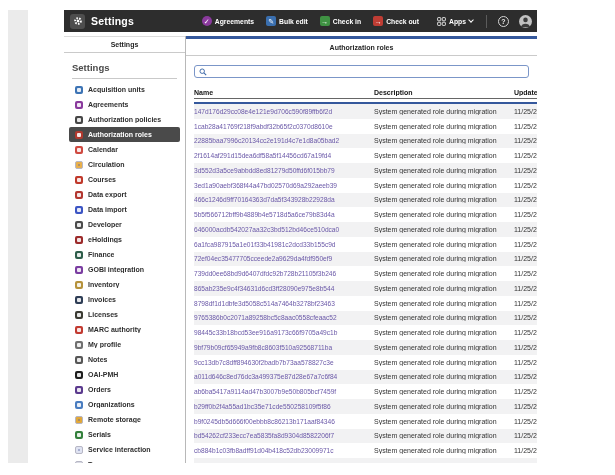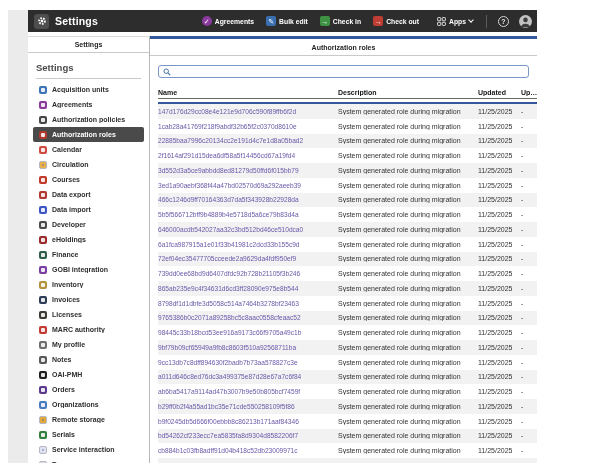--- a/index.html
+++ b/index.html
@@ -12,21 +12,21 @@
   }
   
   .page-strip {
     position:absolute; left:8px; top:10px; width:20px; height:453px;
     background:#ebebeb;
   }
   
   .app {
     position:absolute; left:28px; top:10px; width:509px; height:453px;
     background:#fff; overflow:hidden;
-    display:flex; flex-direction:column;
+    display:flex; flex-direction:column;padding-left:36px;
   }
 
   
   .topbar {
     height:22px; flex:none; background:#2d2d2d;
     display:flex; align-items:center; gap:6px; padding:0 5px 0 6px;
   }
   .module-badge {
     width:15px; height:15px; border-radius:3px; background:#4e4e4e;
     display:flex; align-items:center; justify-content:center; flex:none; cursor:pointer;

